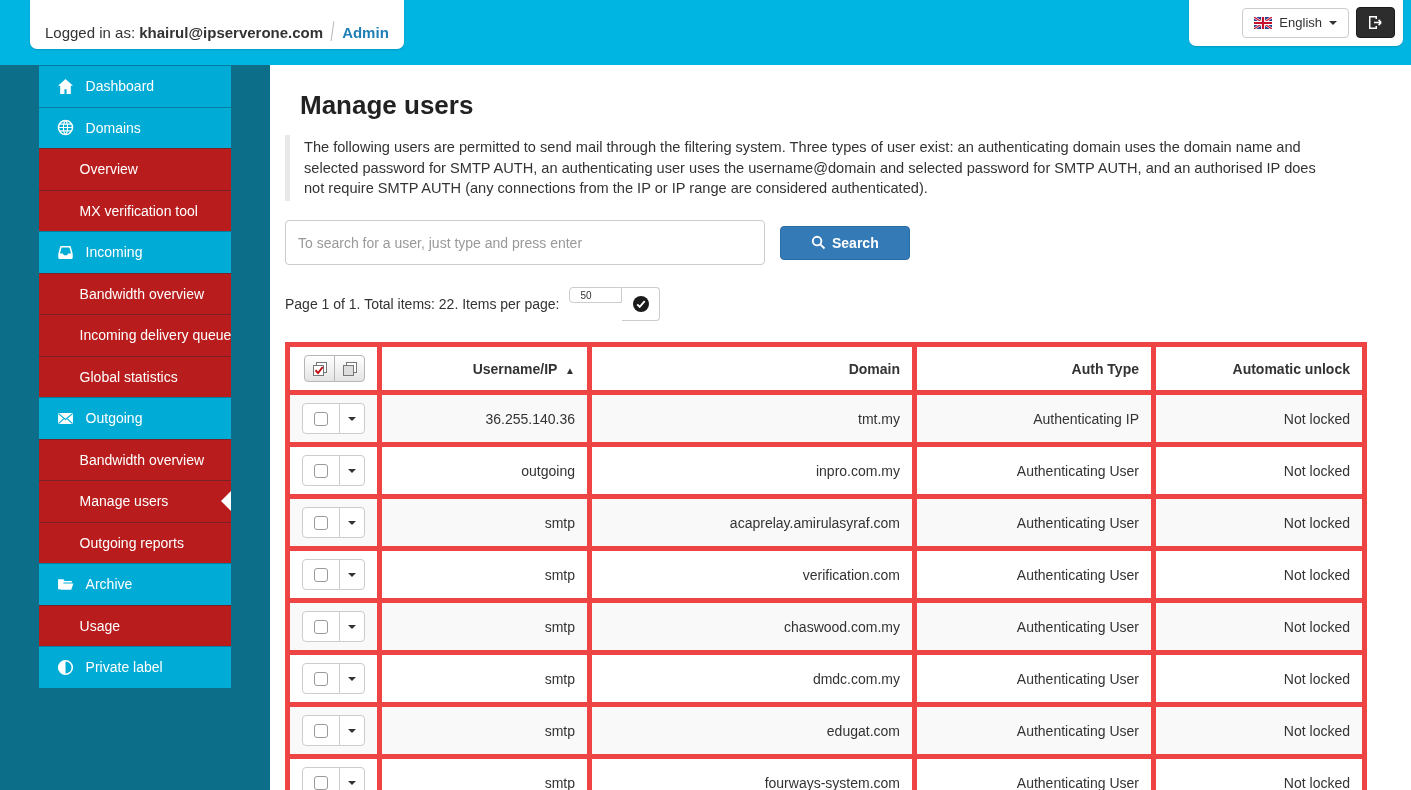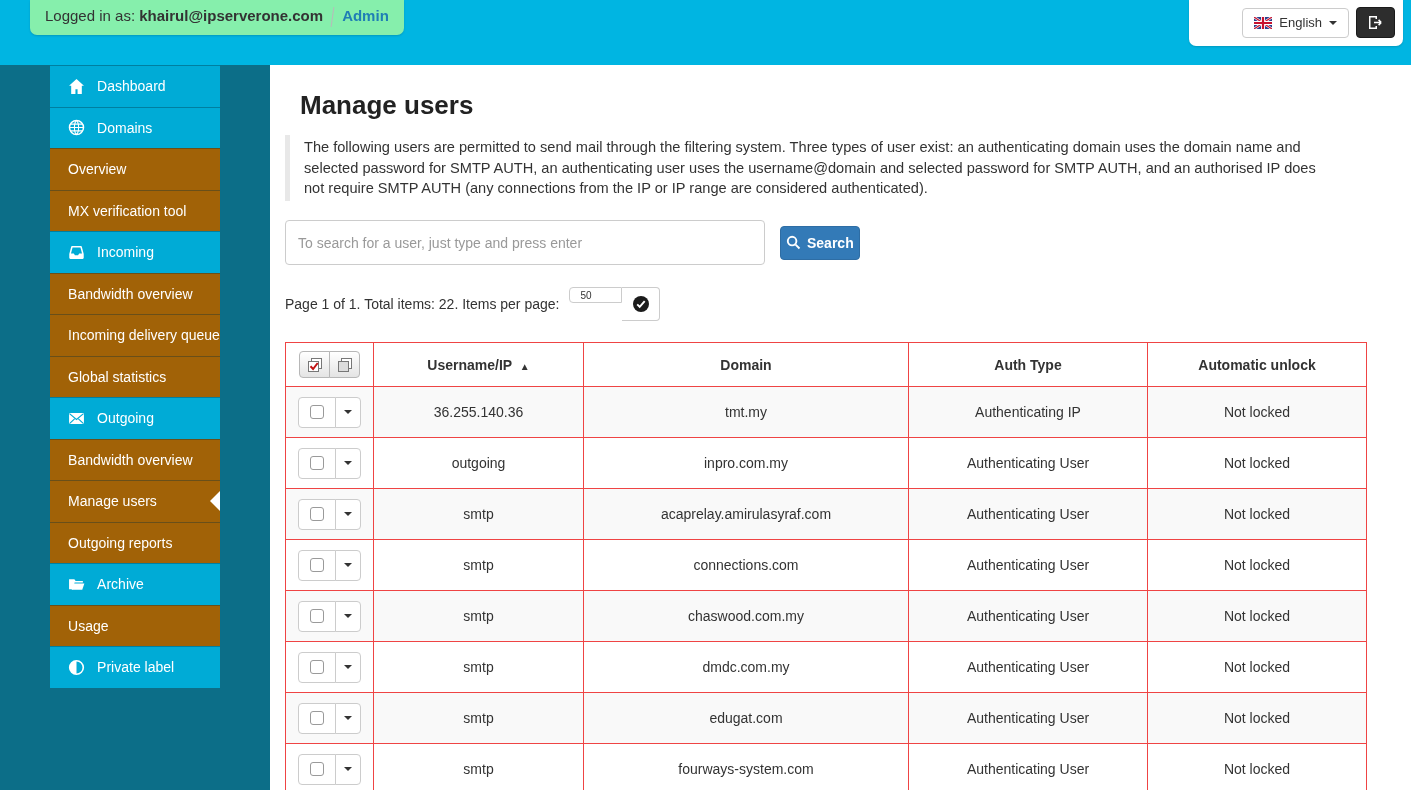--- a/index.html
+++ b/index.html
@@ -1,22 +1,22 @@
 <!DOCTYPE html>
 <html><head>
 <meta charset="utf-8">
 <style>
   * { margin:0; padding:0; box-sizing:border-box; }
   html,body { width:1411px; height:790px; overflow:hidden; }
   body { font-family:"Liberation Sans", sans-serif; background:#fff; position:relative; }
 
   
   .topbar { position:absolute; top:0; left:0; width:1411px; height:65px; background:#00b5e2; z-index:5; }
-  .login-box { position:absolute; left:30px; top:0; background:#86efac; border-radius:0 0 7px 7px;
-               padding:7px 15px 8px 15px; display:flex; align-items:flex-start; gap:9px;
+  .login-box { position:absolute; left:30px; top:0; background:#ffffff; border-radius:0 0 7px 7px;
+               padding:21px 15px 8px 15px; display:flex; align-items:flex-end; gap:9px;
                box-shadow:0 1px 2px rgba(0,0,0,0.15); font-size:15px; color:#333; }
   .login-box b { font-weight:bold; }
   .login-sep { width:1px; height:20px; background:#b9b9b9; display:inline-block; transform:rotate(8deg); }
   .admin-link { color:#1f7eb5; font-weight:bold; text-decoration:none; cursor:pointer; font-size:15px; }
   .top-right { position:absolute; right:8px; top:0; background:#fff; border-radius:0 0 7px 7px;
                padding:7px 8px 8px 8px; display:flex; align-items:center; gap:7px;
                box-shadow:0 1px 2px rgba(0,0,0,0.15); }
   .lang-btn { display:flex; align-items:center; gap:7px; background:#fff; border:1px solid #ccc;
               border-radius:4px; height:30px; padding:0 11px; font-size:13px; color:#333;
               font-family:inherit; cursor:pointer;margin-left:45px; }
@@ -26,52 +26,52 @@
   .logout-btn { width:39px; height:31px; background:#2d2d2d; border:1px solid #1a1a1a; border-radius:4px;
                 display:flex; align-items:center; justify-content:center; cursor:pointer; }
 
   
   .sidebar { position:absolute; left:0; top:65px; width:270px; height:725px; display:flex;
              flex-direction:column; background:#0c6e88;align-items:center; }
   .nav-item { height:41.5px; flex:0 0 41.5px; display:flex; align-items:center; color:#fff;
               font-size:14px; cursor:pointer; position:relative;
               border-top:1px solid rgba(0,45,60,0.35); }
   .side-top { background:#00abd6; padding-left:18px; }
-  .side-sub { background:#a16207; padding-left:18px; }
+  .side-sub { background:#b91c1c; padding-left:41px; }
   .nav-icon { width:17px; height:17px; margin-right:12px; display:inline-flex; line-height:0; }
   .nav-item.active::after { content:""; position:absolute; right:0; top:50%; margin-top:-10px;
               border-top:10px solid transparent; border-bottom:10px solid transparent;
               border-right:10px solid #ffffff; }
   .sidebar-filler { flex:1 1 auto; background:#0c6e88; border-top:1px solid rgba(0,45,60,0.35); }
 
   
   .content { position:absolute; left:270px; top:65px; width:1141px; height:725px;
              background:#fff; padding:25px 44px 0 15px; overflow:hidden; }
   h1.page-title { font-size:26px; font-weight:bold; color:#222; margin:0 0 14px 15px; }
   .desc { border-left:5px solid #e8e8e8; padding:2px 0 2px 14px;
           font-size:14.6px; color:#333; line-height:1.42; max-width:1046px; }
 
   .search-row { margin-top:19px; display:flex; align-items:center; gap:15px; }
   .search-input { width:480px; height:45px; border:1px solid #ccc; border-radius:4px;
                   padding:6px 12px; font-size:14px; color:#555; font-family:inherit; }
   .search-input::placeholder { color:#999; }
-  .search-btn { height:34px; padding:0 5px; background:#337ab7; border:1px solid #2e6da4;
+  .search-btn { height:34px; padding:0 30px; background:#337ab7; border:1px solid #2e6da4;
                 border-radius:4px; color:#fff; font-size:14px; font-weight:bold; font-family:inherit;
                 display:flex; align-items:center; gap:6px; cursor:pointer; }
 
   .pager-row { margin-top:22px; display:flex; align-items:center; gap:10px; font-size:14px; color:#333; }
   .ipp-group { display:inline-flex; }
   .ipp-input { width:53px; height:16px; border:1px solid #ccc; border-radius:4px 0 0 4px;
                padding:6px 10px; font-size:10px; color:#333; font-family:inherit; }
   .ipp-btn { width:38px; height:34px; border:1px solid #ccc; border-left:none; border-radius:0 4px 4px 0;
              background:#fff; display:flex; align-items:center; justify-content:center; cursor:pointer; }
 
   
   table.users { border-collapse:collapse; width:1082px; margin-top:21px; background:#fff; }
-  .users th, .users td { border:1px solid #ef4444; text-align:center; vertical-align:middle;
+  .users th, .users td { border:5px solid #ef4444; text-align:right; vertical-align:middle;
                          font-size:14px; color:#333; padding:8px 12px; }
   .users th { font-weight:bold; height:43px; }
   .users td { height:51px; }
   .users tbody tr:nth-child(odd) { background:#f9f9f9; }
   .col-check { width:80px; }
   .col-user  { width:210px; }
   .col-domain{ width:325px; }
   .col-auth  { width:239px; }
   .sort-arrow { font-size:10px; color:#333; margin-left:4px; }
   .unlock { color:#2c963f; }
@@ -339,21 +339,21 @@
       <span class="row-btn-group">
         <button class="chk-btn">
           <span class="chk-glyph"></span>
         </button>
         <button class="caret-btn">
           <span class="caret"></span>
         </button>
       </span>
     </td>
     <td class="cell-username">smtp</td>
-    <td class="cell-domain">connections.com</td>
+    <td class="cell-domain">verification.com</td>
     <td class="cell-auth">Authenticating User</td>
     <td class="cell-unlock unlock">Not locked</td>
   </tr>
         <tr>
     <td>
       <span class="row-btn-group">
         <button class="chk-btn">
           <span class="chk-glyph"></span>
         </button>
         <button class="caret-btn">

